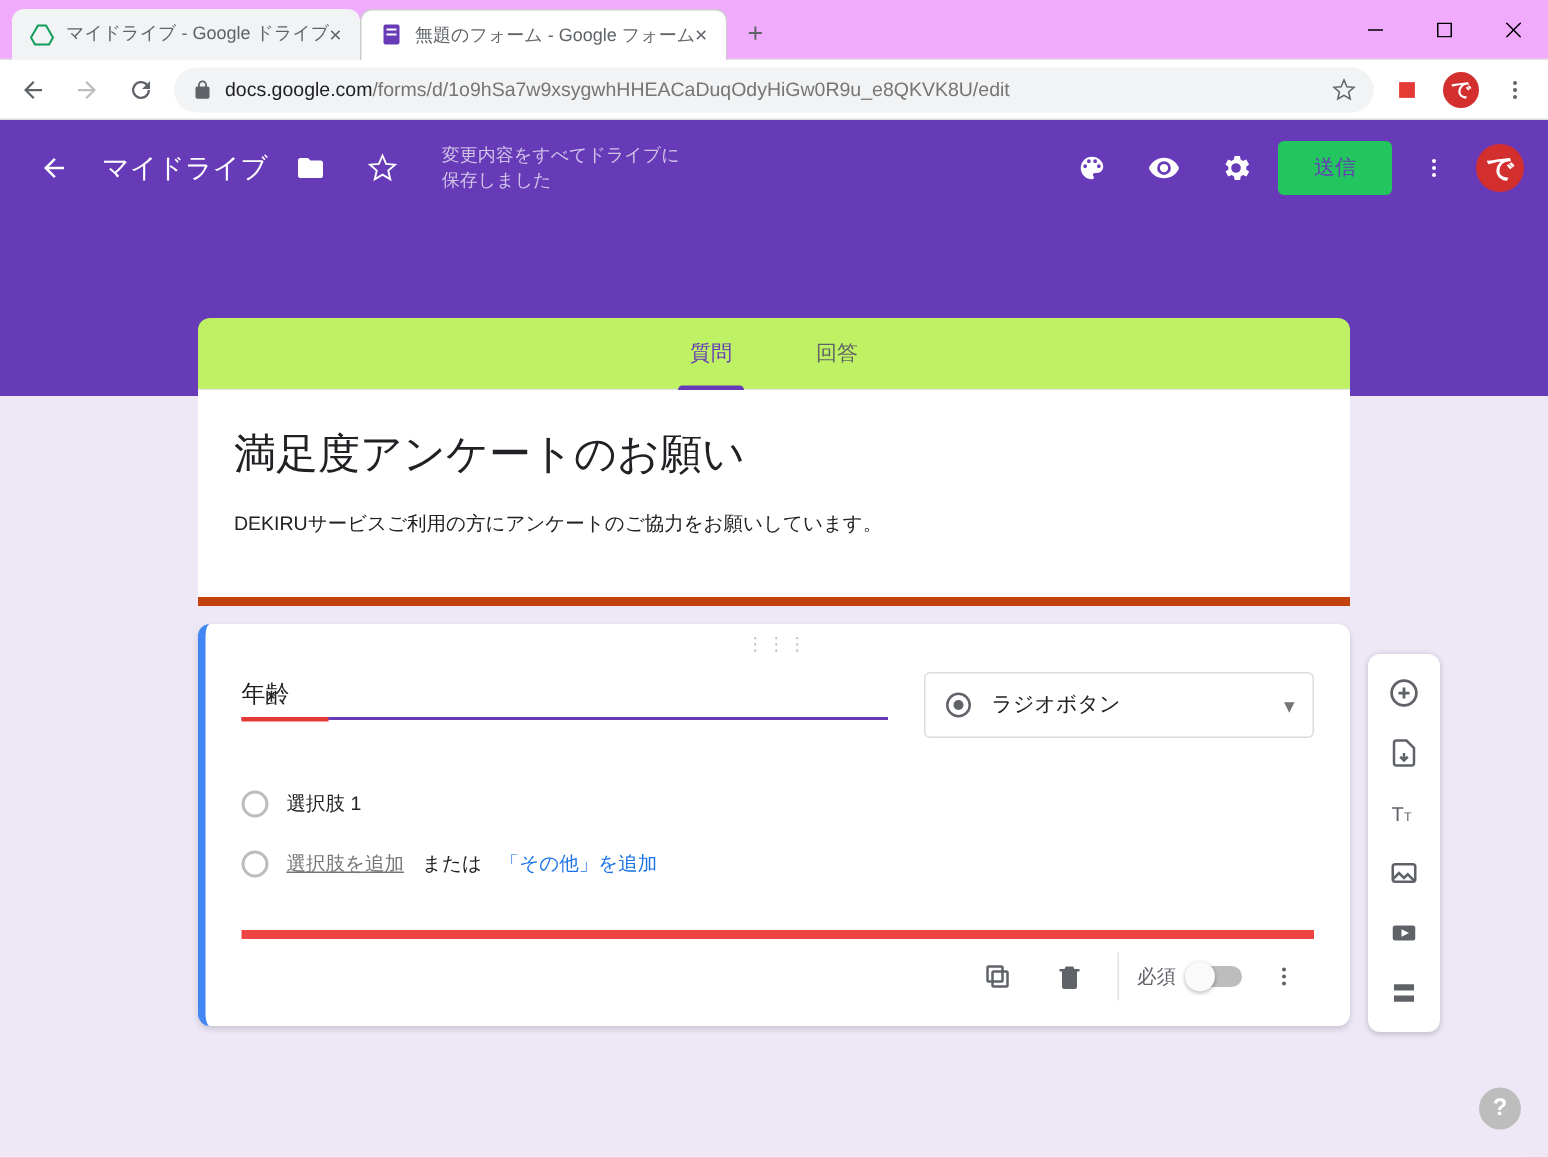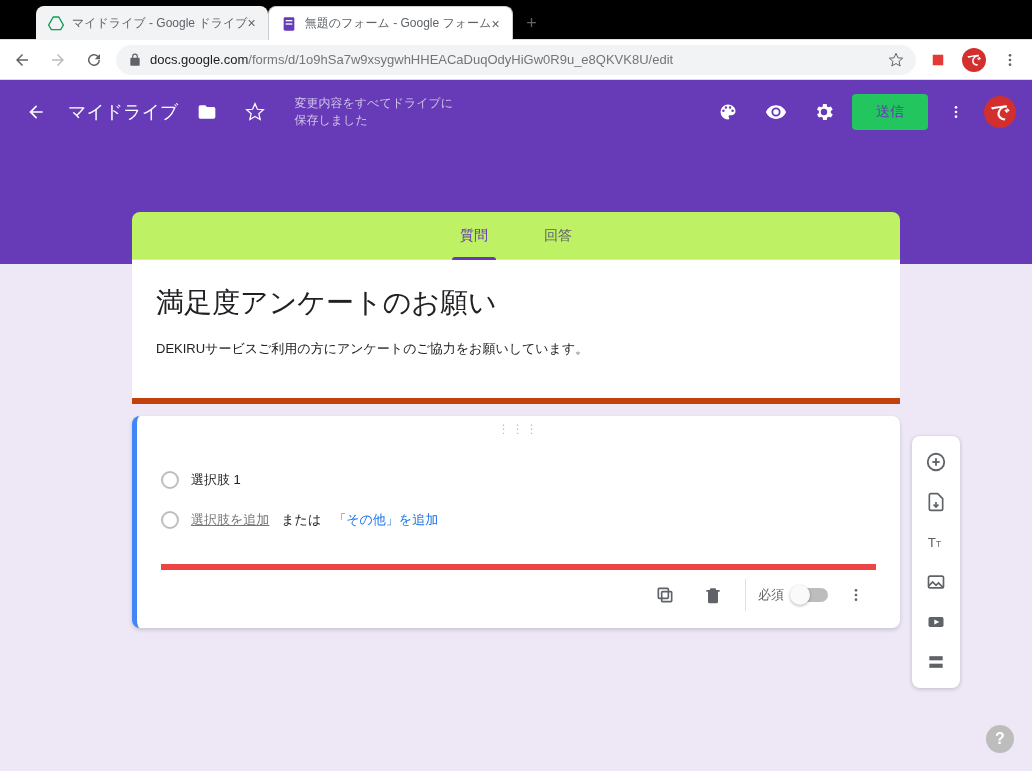--- a/index.html
+++ b/index.html
@@ -1,19 +1,19 @@
 <!DOCTYPE html>
 <html><head>
 <meta charset="utf-8">
 <style>
 * { margin: 0; padding: 0; box-sizing: border-box; font-family: "Segoe UI", "Meiryo", Arial, sans-serif; }
 body { width: 1032px; height: 771px; overflow: hidden; background: #fff; position: relative; }
 
 
-.titlebar { height: 40px; background: #000000; display: flex; align-items: flex-start; border-bottom: 1px solid #e0e0e0; padding-left: 28px; }
+.titlebar { height: 40px; background: #f0abfc; display: flex; align-items: center; border-bottom: 1px solid #e0e0e0; }
 .tabs { display: flex; height: 40px; align-items: flex-end; padding-left: 8px; flex: 1; }
 .tab { height: 34px; display: flex; align-items: center; padding: 0 12px; font-size: 12px; color: #5f6368; border-radius: 8px 8px 0 0; min-width: 220px; position: relative; }
 .tab.active { background: #fff; border: 1px solid #ccc; border-bottom: none; }
 .tab.inactive { background: #f1f3f4; }
 .tab-icon { width: 16px; height: 16px; margin-right: 8px; display: flex; align-items: center; justify-content: center; }
 .tab-close { margin-left: auto; color: #5f6368; font-size: 14px; cursor: pointer; }
 .newtab { width: 30px; height: 30px; display: flex; align-items: center; justify-content: center; color: #5f6368; font-size: 18px; cursor: pointer; margin-left: 4px; margin-bottom: 2px; }
 .win-controls { display: flex; height: 32px; }
 .win-btn { width: 46px; height: 32px; display: flex; align-items: center; justify-content: center; color: #000; font-size: 14px; cursor: pointer; }
 
@@ -238,20 +238,36 @@
       <div class="form-tab">回答</div>
     </div>
 
     <div class="title-card">
       <h1>満足度アンケートのお願い</h1>
       <p>DEKIRUサービスご利用の方にアンケートのご協力をお願いしています。</p>
     </div>
 
     <div class="question-card">
       <div class="drag-handle">⋮⋮⋮</div>
+      <div class="q-row">
+        <div class="q-title-wrap">
+          <input class="q-title" value="年齢" style="">
+          <div class="red-underline"></div>
+        </div>
+        <div class="q-type">
+          <span class="radio-icon">
+              <svg width="20" height="20" viewBox="0 0 24 24">
+                <circle cx="12" cy="12" r="9" fill="none" stroke="#5f6368" stroke-width="2"></circle>
+                <circle cx="12" cy="12" r="4" fill="#5f6368"></circle>
+              </svg>
+            </span>
+          <span>ラジオボタン</span>
+          <span class="chevron">▾</span>
+        </div>
+      </div>
 
       <div class="options">
         <div class="option-row">
           <div class="radio-circle"></div>
           <span>選択肢 1</span>
         </div>
         <div class="option-row">
           <div class="radio-circle"></div>
           <span class="add-option-text">選択肢を追加</span>
           <span class="or-text"> または </span>

